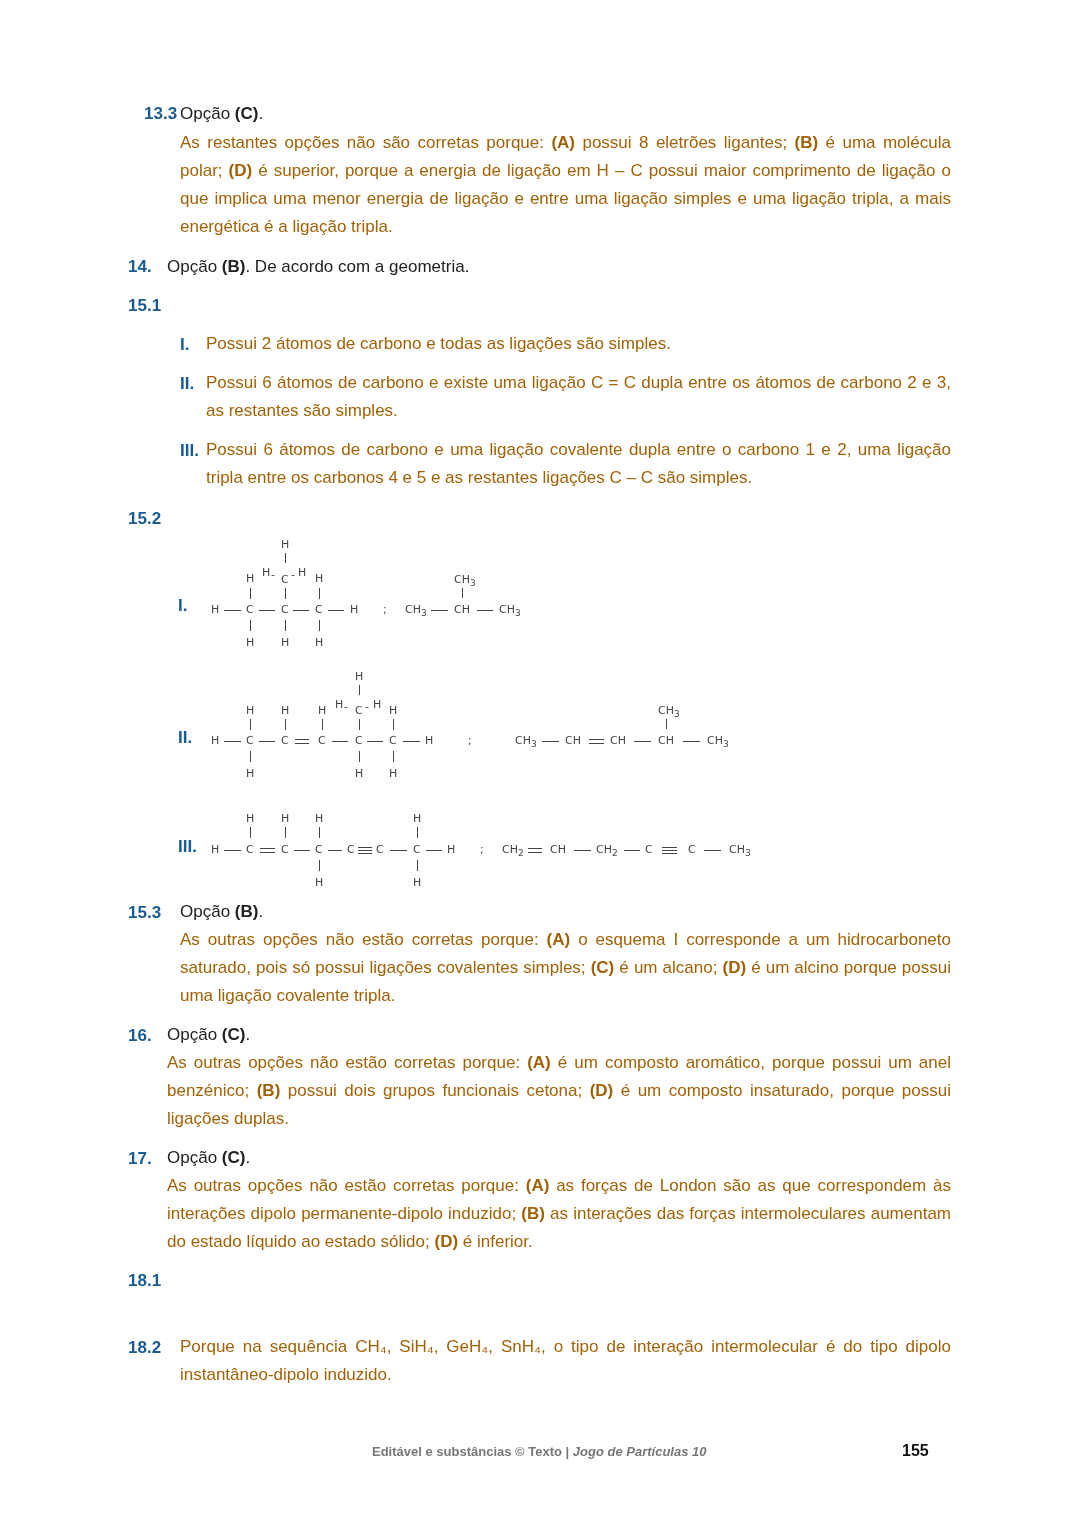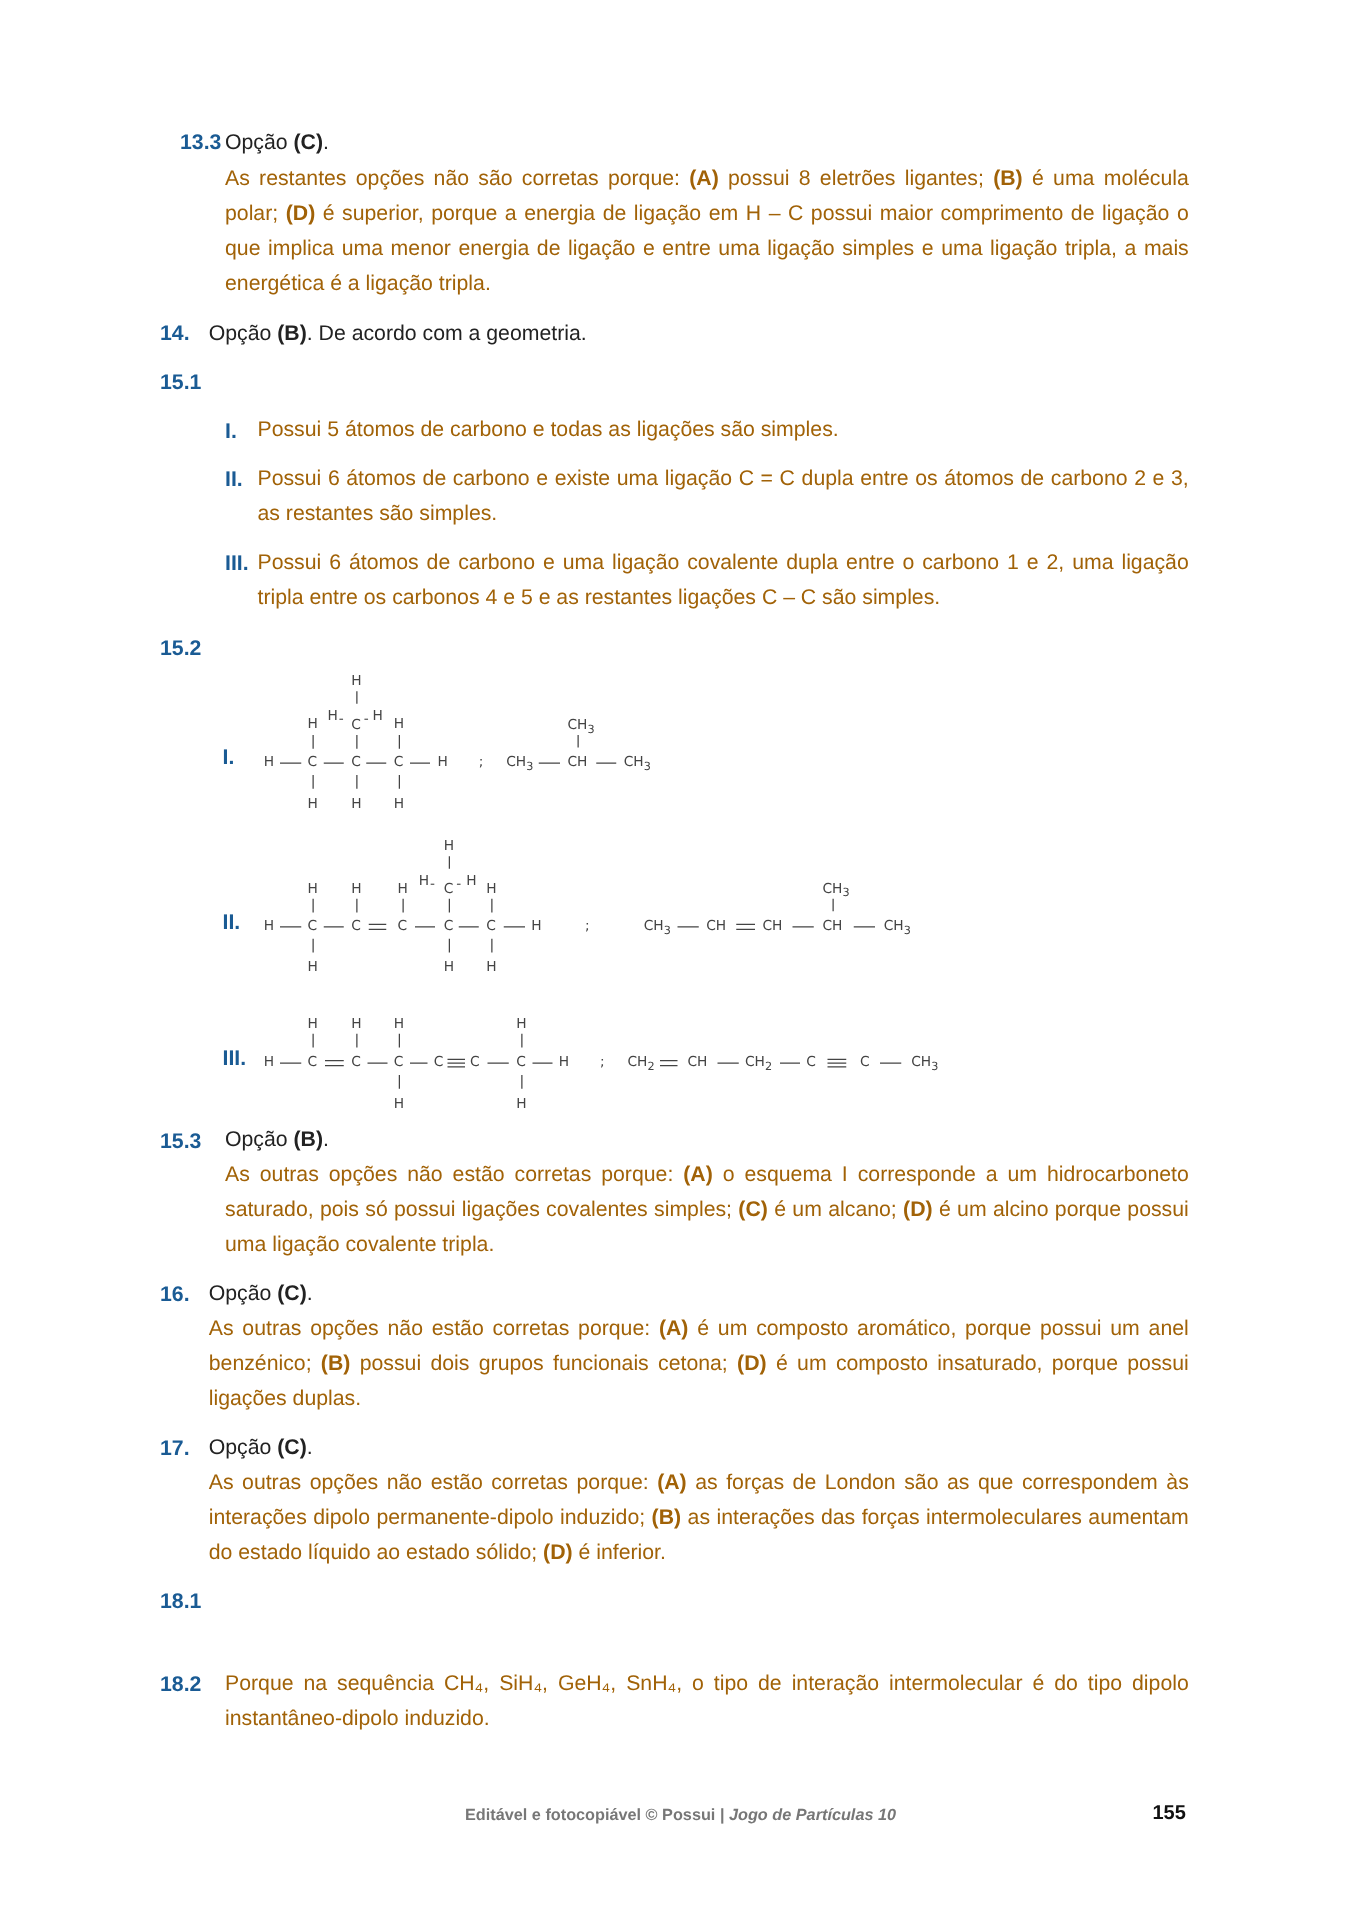--- a/index.html
+++ b/index.html
@@ -29,21 +29,21 @@
   </div>
   <div class="para" style="left:180px;top:129px;width:771px;">As restantes opções não são corretas porque: <b>(A)</b> possui 8 eletrões ligantes; <b>(B)</b> é uma molécula polar; <b>(D)</b> é superior, porque a energia de ligação em H – C possui maior comprimento de ligação o que implica uma menor energia de ligação e entre uma ligação simples e uma ligação tripla, a mais energética é a ligação tripla.</div>
 
   <div class="num" style="left:128px;top:257px;">14.</div>
   <div class="line" style="left:167px;top:253px;">
     <span>Opção </span><b>(B)</b><span>. De acordo com a geometria.</span>
   </div>
 
   <div class="num" style="left:128px;top:296px;">15.1</div>
   <div class="roman" style="left:180px;top:335px;">I.</div>
-  <div class="para" style="left:206px;top:330px;width:745px;">Possui 5 átomos de carbono e todas as ligações são simples.</div>
+  <div class="para" style="left:206px;top:330px;width:745px;">Possui 2 átomos de carbono e todas as ligações são simples.</div>
   <div class="roman" style="left:180px;top:374px;">II.</div>
   <div class="para" style="left:206px;top:369px;width:745px;">Possui 6 átomos de carbono e existe uma ligação C = C dupla entre os átomos de carbono 2 e 3, as restantes são simples.</div>
   <div class="roman" style="left:180px;top:441px;">III.</div>
   <div class="para" style="left:206px;top:436px;width:745px;">Possui 6 átomos de carbono e uma ligação covalente dupla entre o carbono 1 e 2, uma ligação tripla entre os carbonos 4 e 5 e as restantes ligações C – C são simples.</div>
 
   <div class="num" style="left:128px;top:509px;">15.2</div>
 
   <div class="roman" style="left:178px;top:596px;">I.</div>
   <div class="chem" style="left:0;top:0;">
     <span style="left:281px;top:538px;">H</span>
@@ -202,16 +202,16 @@
     <span>Opção </span><b>(C)</b><span>.</span>
   </div>
   <div class="para" style="left:167px;top:1172px;width:784px;">As outras opções não estão corretas porque: <b>(A)</b> as forças de London são as que correspondem às interações dipolo permanente-dipolo induzido; <b>(B)</b> as interações das forças intermoleculares aumentam do estado líquido ao estado sólido; <b>(D)</b> é inferior.</div>
 
   <div class="num" style="left:128px;top:1271px;">18.1</div>
 
   <div class="num" style="left:128px;top:1338px;">18.2</div>
   <div class="para" style="left:180px;top:1333px;width:771px;">Porque na sequência CH₄, SiH₄, GeH₄, SnH₄, o tipo de interação intermolecular é do tipo dipolo instantâneo-dipolo induzido.</div>
 
   <div class="footer" style="left:372px;top:1444px;">
-    <span>Editável e fotocopiável © Possui | </span><i>Jogo de Partículas 10</i>
-  </div>
-  <div class="pagenum" style="left:922px;top:1442px;">155</div>
+    <span>Editável e substâncias © Texto | </span><i>Jogo de Partículas 10</i>
+  </div>
+  <div class="pagenum" style="left:902px;top:1442px;">155</div>
 </div>
 
 </body></html>

